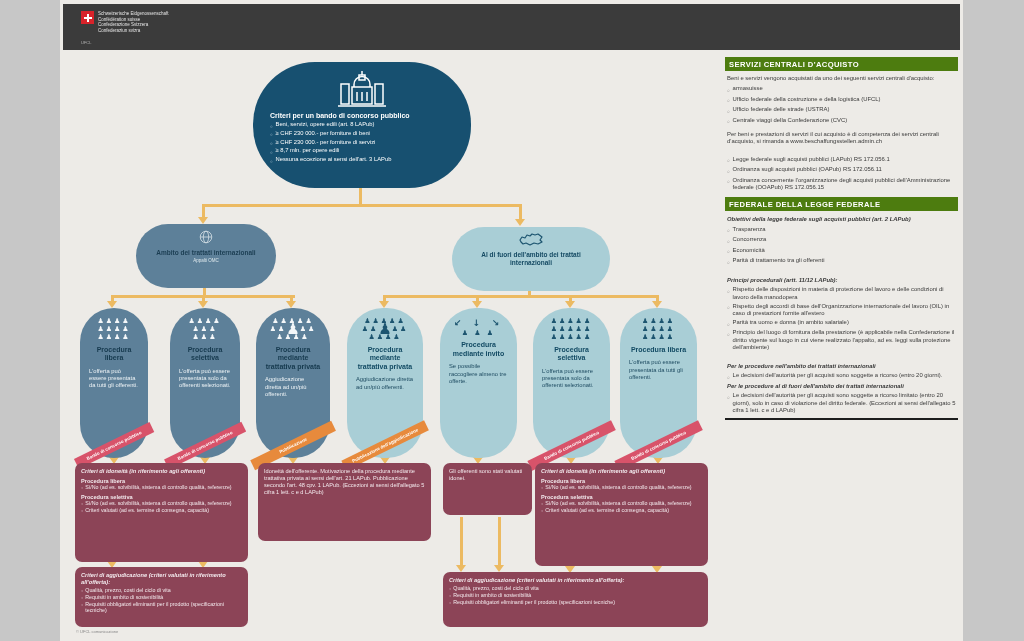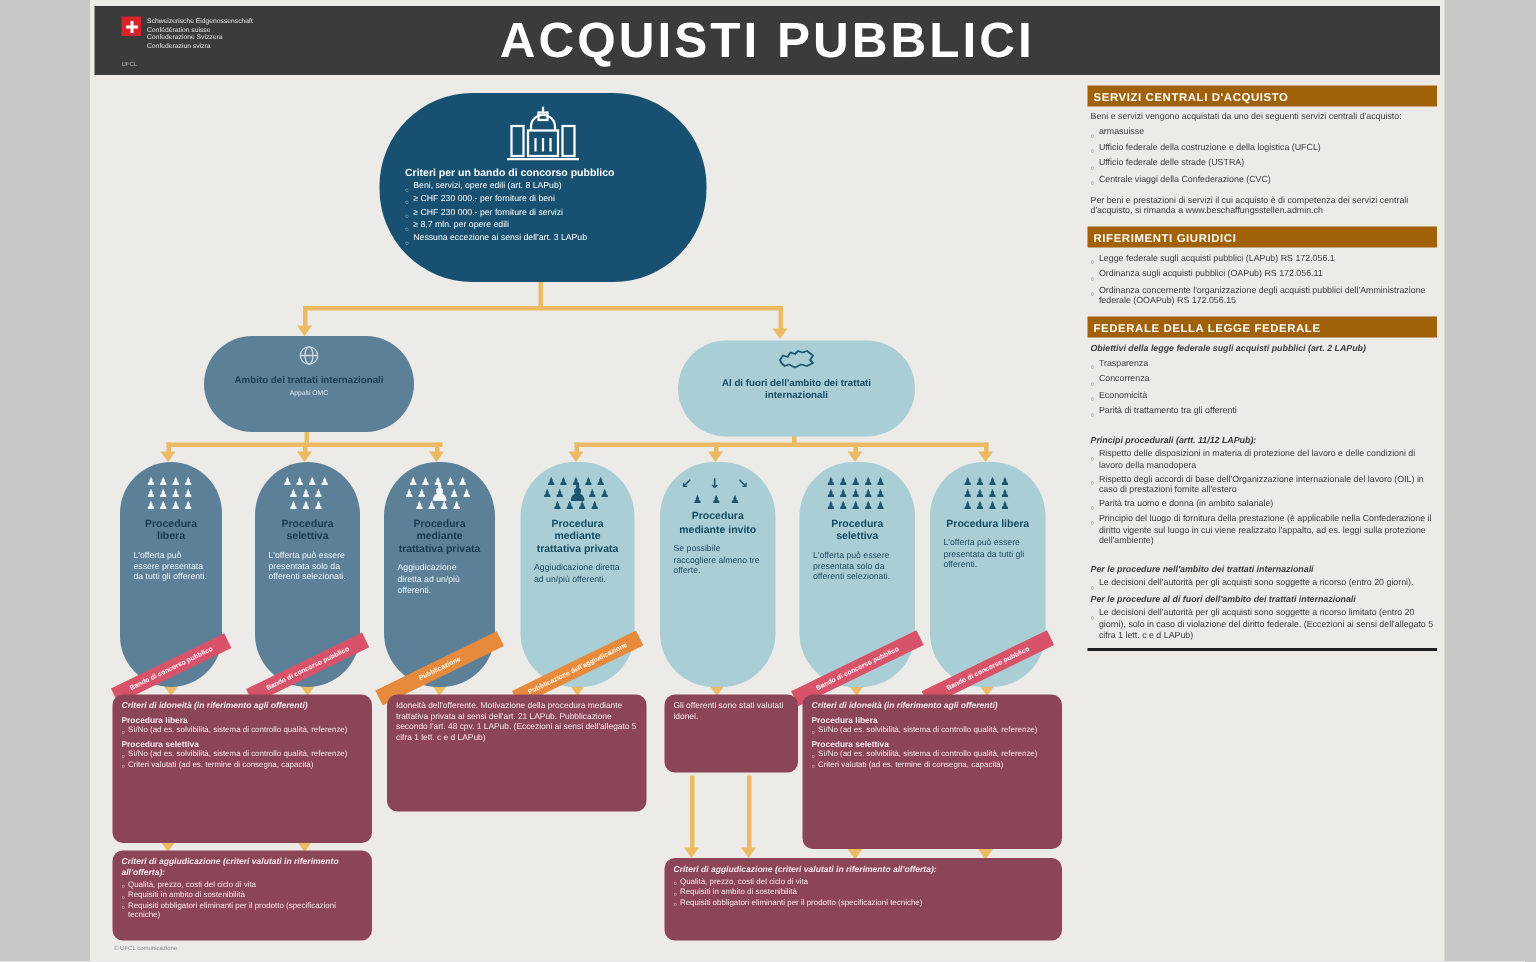--- a/index.html
+++ b/index.html
@@ -60,21 +60,21 @@
   #boxA{left:75px;top:463px;width:173px;height:99px}
   #boxB{left:258px;top:463px;width:173px;height:78px}
   #boxC{left:443px;top:463px;width:89px;height:52px}
   #boxD{left:535px;top:463px;width:173px;height:103px}
   #boxE{left:75px;top:567px;width:173px;height:60px}
   #boxF{left:443px;top:572px;width:265px;height:55px}
   .footnote{position:absolute;left:76px;top:629px;font-size:4px;color:#888;z-index:2}
   
   .sidebar{position:absolute;left:725px;top:57px;width:233px;z-index:2;color:#3a3a3a}
   .sb-sec{margin-bottom:6px}
-  .sb-h{background:#a16207;color:#fff;font-weight:bold;font-size:7.6px;letter-spacing:.4px;padding:2.5px 4px}
+  .sb-h{background:#4d7c0f;color:#fff;font-weight:bold;font-size:7.6px;letter-spacing:.4px;padding:2.5px 4px}
   .sb-body{padding:3px 2px 0 2px;font-size:5.9px;line-height:7.4px}
   .sb-li{display:flex;margin:1.5px 0}
   .sb-li::before{content:"○";font-size:4.3px;margin:1.5px 3px 0 0;color:#555;flex:0 0 auto}
   .sb-p{margin:1px 0 3px}
   .sb-lead{font-weight:bold;font-style:italic;margin:2px 0}
   .sb-rule{border-top:2px solid #1d1d1d;margin-top:3px}
 </style>
 </head>
 <body>
 
@@ -85,21 +85,20 @@
     <div class="logo">
       <div class="flag"></div>
       <div class="logo-lines">
         <div>Schweizerische Eidgenossenschaft</div>
         <div>Confédération suisse</div>
         <div>Confederazione Svizzera</div>
         <div>Confederaziun svizra</div>
       </div>
     </div>
     <div class="logo-sub">UFCL</div>
-    <div class="main-title">ACQUISTI PUBBLICI</div>
   </div>
 
   <div class="vl" style="left:359px;top:188px;height:18px"></div>
   <div class="hl" style="left:204px;top:204px;width:318px"></div>
   <div class="vl" style="left:202px;top:204px;height:14px"></div>
   <div class="ah" style="left:198px;top:217px"></div>
   <div class="vl" style="left:519px;top:204px;height:16px"></div>
   <div class="ah" style="left:515px;top:219px"></div>
 
   <div class="vl" style="left:203px;top:288px;height:9px"></div>
@@ -344,21 +343,20 @@
             <span>Ufficio federale delle strade (USTRA)</span>
           </div>
         <div class="sb-li">
             <span>Centrale viaggi della Confederazione (CVC)</span>
           </div>
         <div class="sb-p" style="margin-top:5px">Per beni e prestazioni di servizi il cui acquisto è di competenza dei servizi centrali d'acquisto, si rimanda a www.beschaffungsstellen.admin.ch</div>
       </div>
     </div>
 
     <div class="sb-sec">
-      <div class="sb-h">RIFERIMENTI GIURIDICI</div>
       <div class="sb-body">
         <div class="sb-li">
             <span>Legge federale sugli acquisti pubblici (LAPub) RS 172.056.1</span>
           </div>
         <div class="sb-li">
             <span>Ordinanza sugli acquisti pubblici (OAPub) RS 172.056.11</span>
           </div>
         <div class="sb-li">
             <span>Ordinanza concernente l'organizzazione degli acquisti pubblici dell'Amministrazione federale (OOAPub) RS 172.056.15</span>
           </div>

